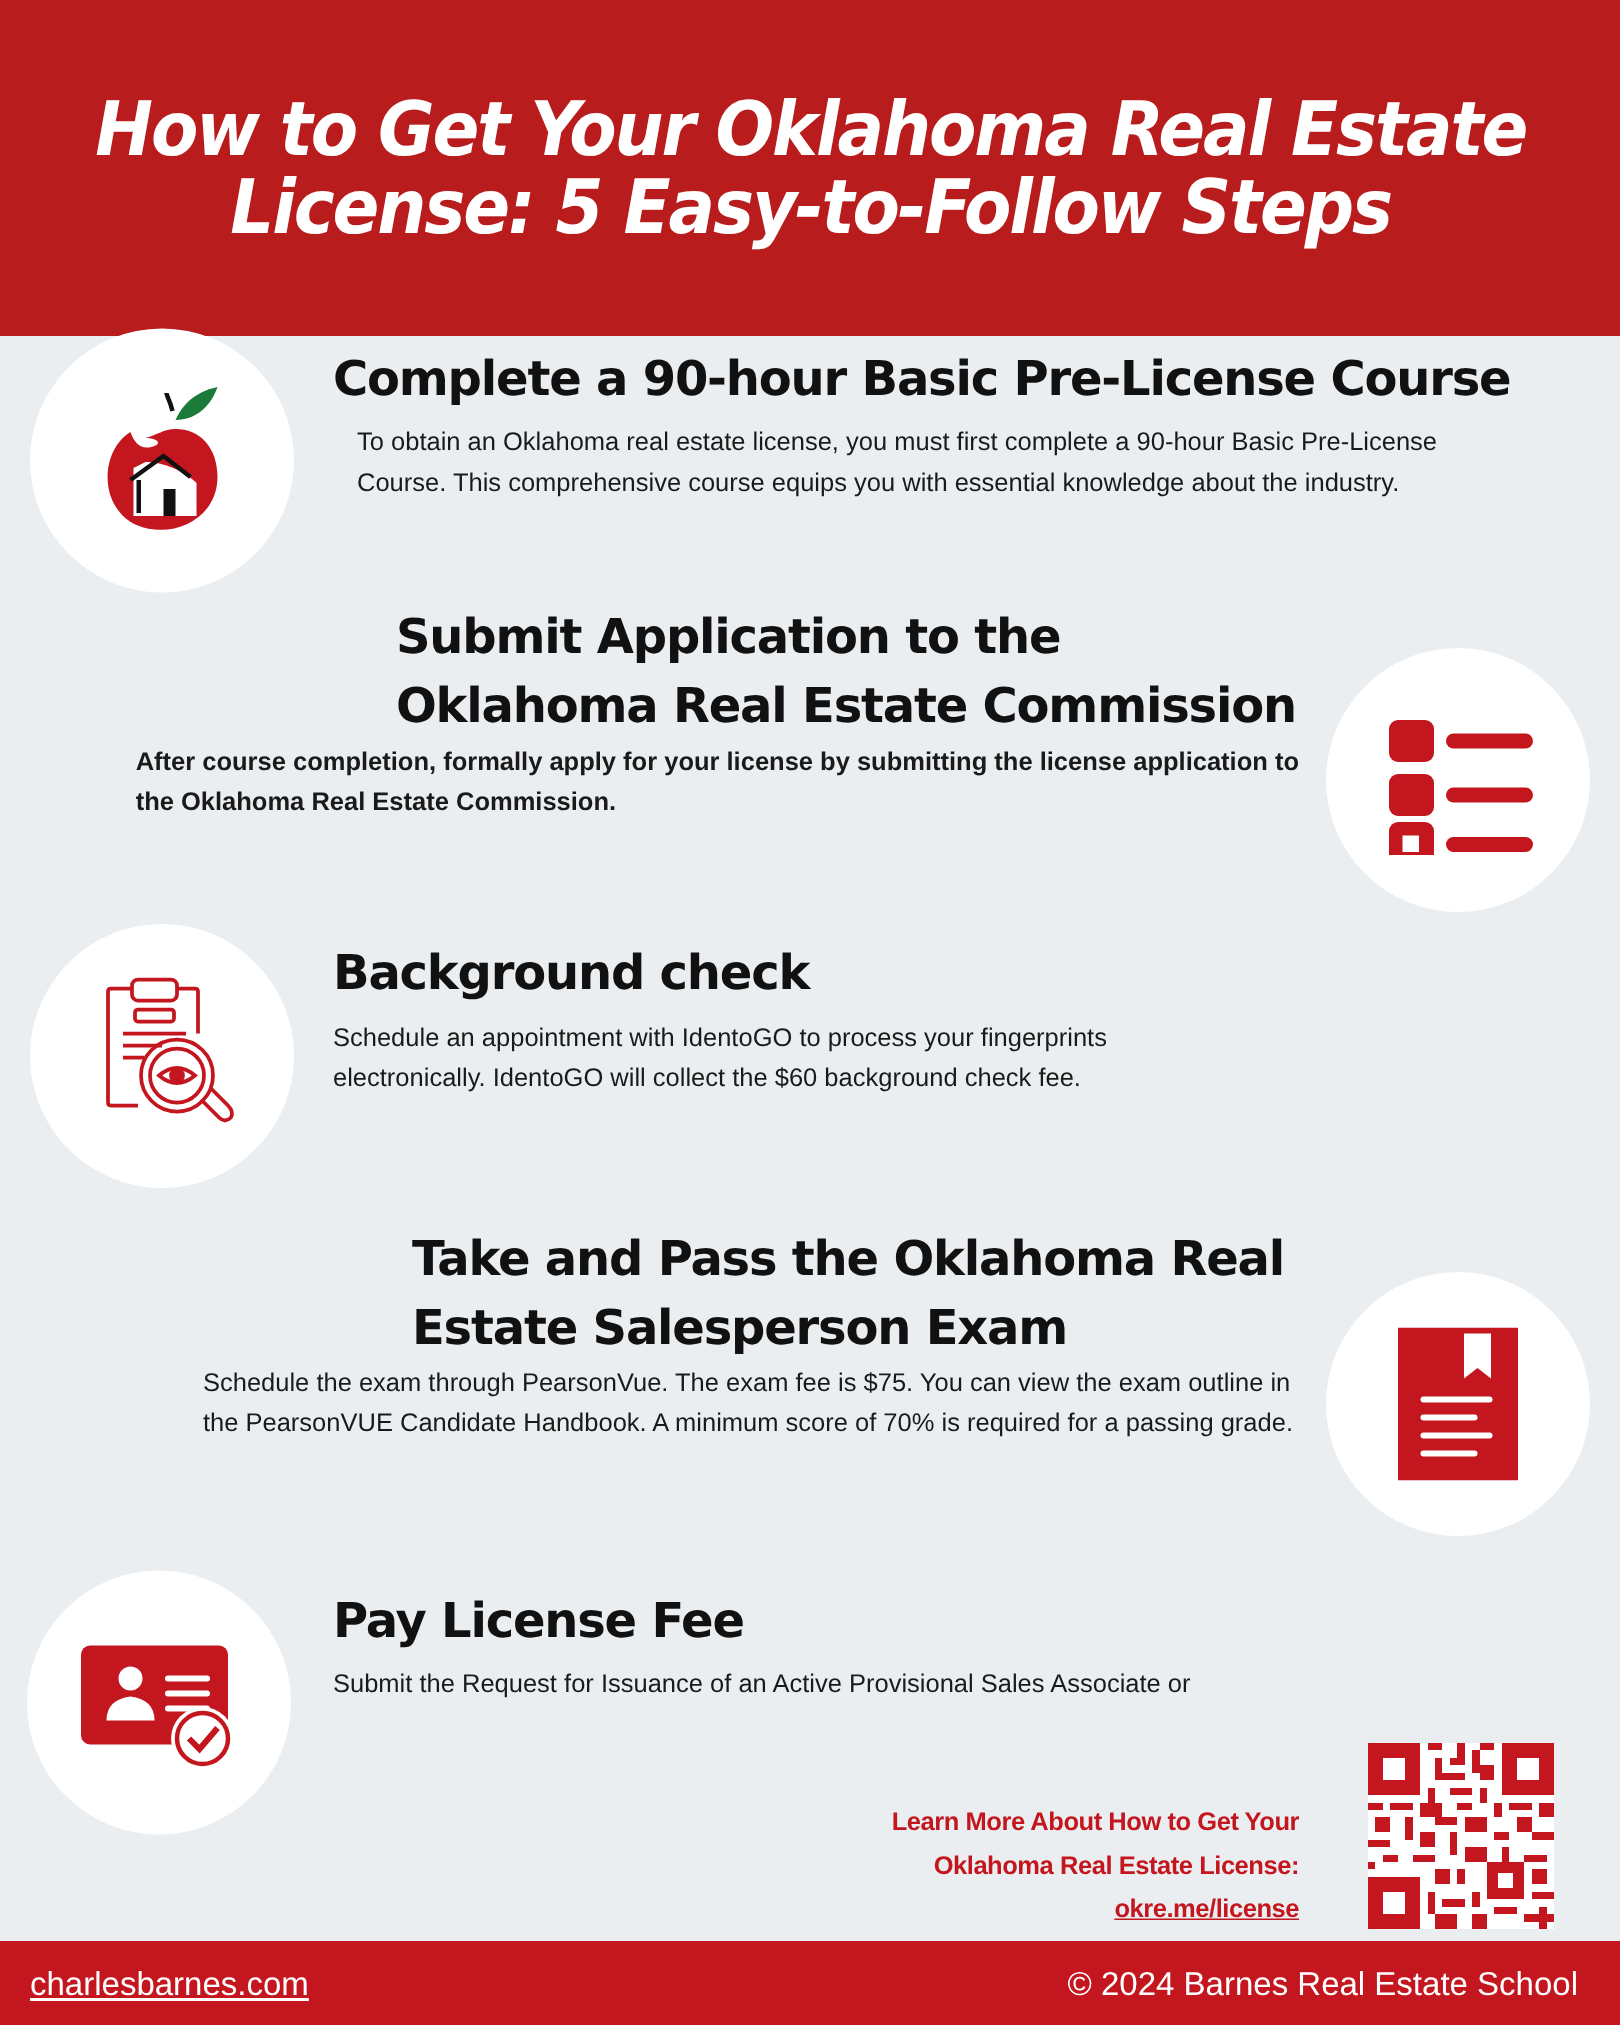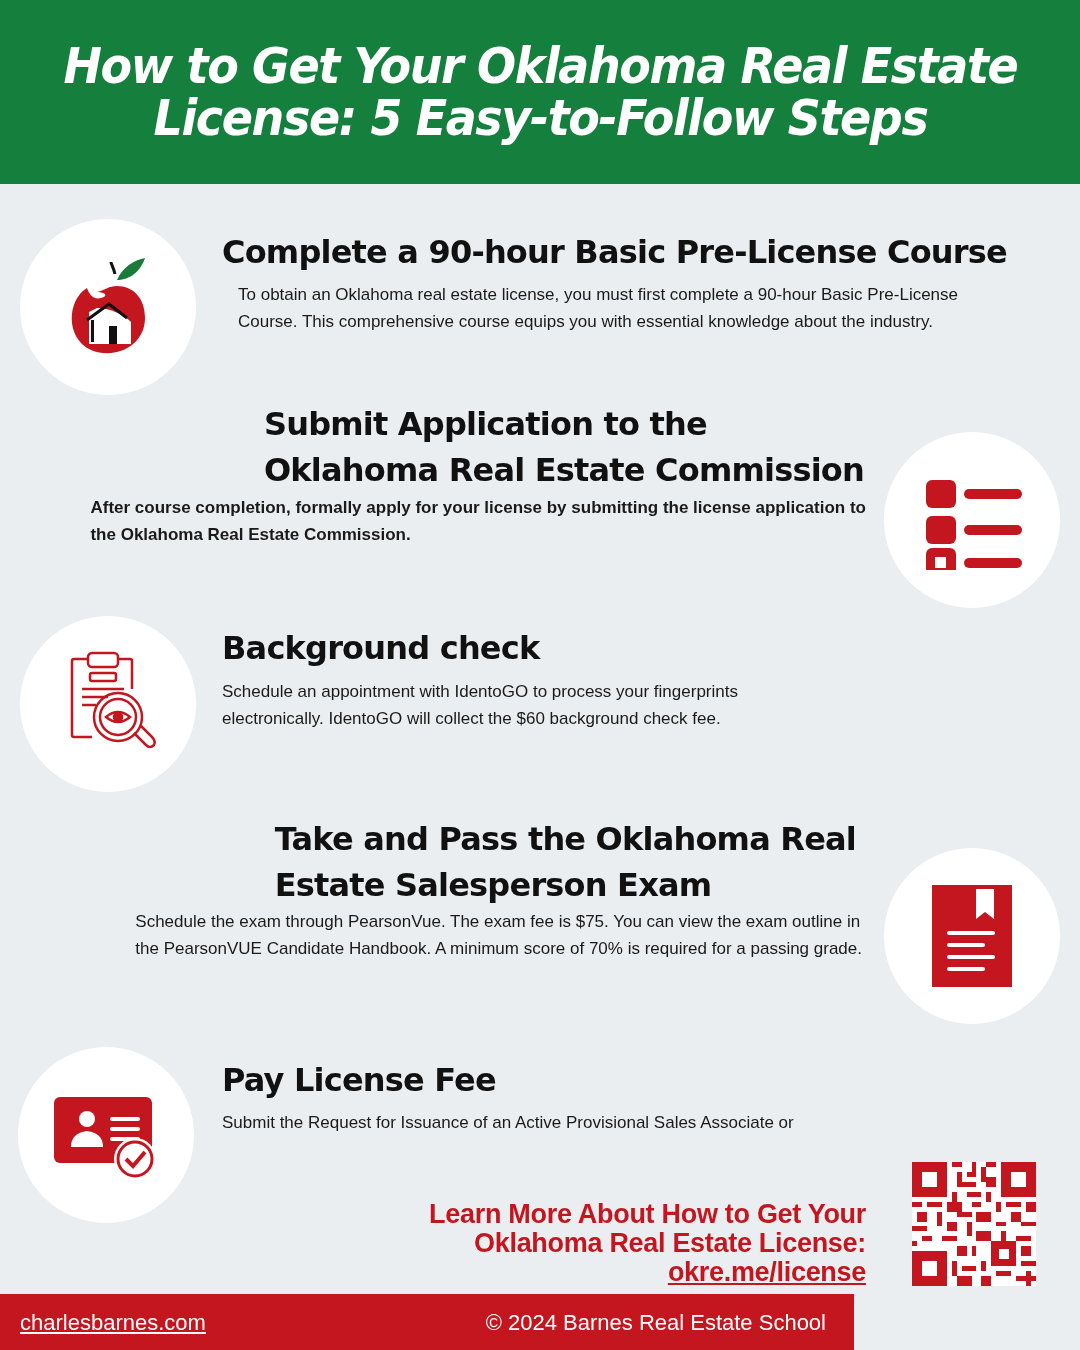--- a/index.html
+++ b/index.html
@@ -1,27 +1,27 @@
 <!DOCTYPE html>
 <html><head>
 <meta charset="utf-8">
 <style>
   * { box-sizing: border-box; margin: 0; padding: 0; }
   html, body { width: 1080px; height: 1350px; overflow: hidden; }
   body { background: #ebeef0; font-family: "Liberation Sans", sans-serif; position: relative; color: #1a1a1a; }
-  .header { position: absolute; left: 0; top: 0; width: 1080px; height: 184px; background: #15803d; display: flex; align-items: center; justify-content: center; }
+  .header { position: absolute; left: 0; top: 0; width: 1080px; height: 224px; background: #b91c1c; display: flex; align-items: center; justify-content: center; }
   .header h1 { color: #fff; font-family: "DejaVu Sans", sans-serif; font-weight: bold; font-style: italic; font-size: 50px; line-height: 52px; text-align: center; letter-spacing: -1.5px; transform: scaleX(0.92); }
   .circle { position: absolute; width: 176px; height: 176px; border-radius: 50%; background: #fff; display: flex; align-items: center; justify-content: center; }
   .step-title { position: absolute; font-family: "DejaVu Sans", sans-serif; font-weight: bold; font-size: 32px; line-height: 46px; color: #111; letter-spacing: -0.8px; }
   .step-desc { position: absolute; font-family: "Liberation Sans", sans-serif; font-size: 17px; line-height: 27px; color: #1a1a1a; }
   .right { }
-  .cta { position: absolute; right: 214px; top: 1200px; text-align: right; font-family: "Liberation Sans", sans-serif; font-weight: bold; font-size: 27px; line-height: 29px; color: #c4161e; letter-spacing: -0.3px; }
+  .cta { position: absolute; right: 214px; top: 1200px; text-align: right; font-family: "Liberation Sans", sans-serif; font-weight: bold; font-size: 17px; line-height: 29px; color: #c4161e; letter-spacing: -0.3px; }
   .cta a { color: #c4161e; text-decoration: underline; }
   .qr { position: absolute; left: 912px; top: 1162px; width: 124px; height: 124px; }
-  .footer { position: absolute; left: 0; top: 1294px; width: 854px; height: 56px; background: #c4161e; color: #fff; font-size: 22px; }
+  .footer { position: absolute; left: 0; top: 1294px; width: 1080px; height: 56px; background: #c4161e; color: #fff; font-size: 22px; }
   .footer .site { position: absolute; left: 20px; top: 16px; color: #fff; text-decoration: underline; font-family: "Liberation Sans", sans-serif; }
   .footer .copy { position: absolute; right: 28px; top: 16px; font-family: "Liberation Sans", sans-serif; }
 </style>
 </head>
 <body>
 
 <div class="header">
   <h1>
     <span>How to Get Your Oklahoma Real Estate</span><br>
     <span>License: 5 Easy-to-Follow Steps</span>

